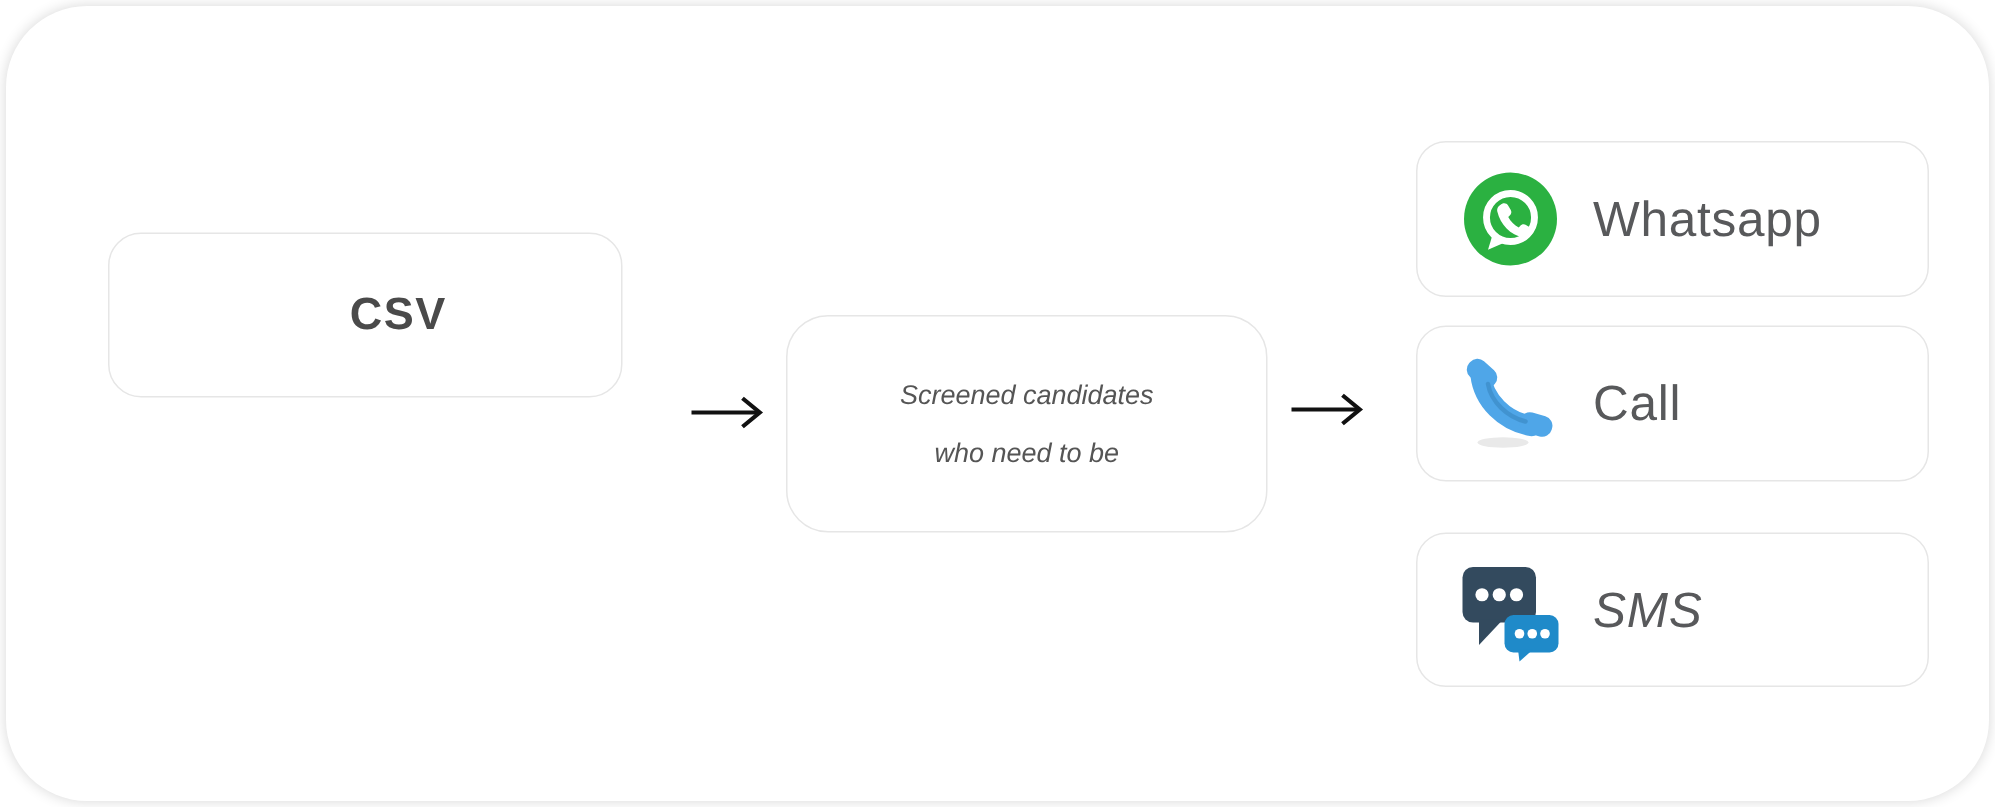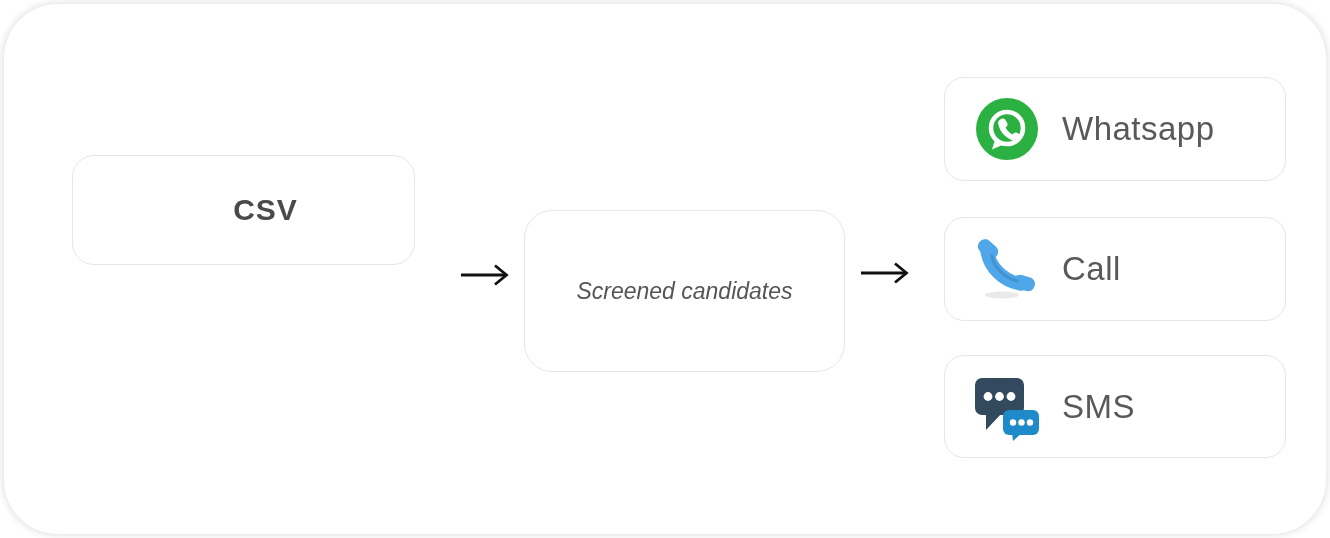--- a/index.html
+++ b/index.html
@@ -33,43 +33,43 @@
     border-radius: 22px;
     display: flex; align-items: center; justify-content: center;
     font-size: 30px; font-weight: 700; color: #4a4a4a;
     letter-spacing: 1px;
     padding-left: 44px;
   }
   #node-csv { top: 155px; }
   #node-ats { top: 294px; }
 
   .note-box {
-    left: 524px; top: 210px; width: 321px; height: 162px;
+    left: 524px; top: 210px; width: 321px; height: 145px;
     border-radius: 28px;
     display: flex; flex-direction: column;
     align-items: center; justify-content: center;
-    font-style: italic; font-size: 23px; color: #555555;
+    font-style: italic; font-size: 18px; color: #555555;
     line-height: 39px; text-align: center;
   }
 
   .arrow {
     position: absolute;
     width: 54px; height: 28px;
   }
   #arrow-left  { left: 458px; top: 261px; }
   #arrow-right { left: 858px; top: 259px; }
 
   .channel {
     left: 944px; width: 342px; height: 104px;
     border-radius: 20px;
     display: flex; align-items: center;
   }
-  #channel-whatsapp { top: 77px; }
+  #channel-whatsapp { top: 94px; }
   #channel-call     { top: 217px; }
-  #channel-sms      { top: 355px; height: 103px; }
+  #channel-sms      { top: 355px; height: 103px; font-style: italic; }
 
   .channel .icon-slot {
     width: 66px; height: 66px;
     margin-left: 29px;
     display: flex; align-items: center; justify-content: center;
     flex: none;
   }
   .channel .icon-slot svg { overflow: visible; }
 
   .channel-label {
@@ -91,20 +91,21 @@
 
   <svg class="arrow" id="arrow-left" viewBox="0 0 54 28">
     <g fill="none" stroke-width="2.8" stroke-linecap="butt" stroke="#111111">
       <line x1="3" y1="14" x2="47" y2="14"></line>
       <polyline points="37,4.5 48.5,14 37,23.5" fill="none"></polyline>
     </g>
   </svg>
 
   <div class="box note-box">
     <div>Screened candidates</div>
+    <div>who need to be</div>
   </div>
 
   <svg class="arrow" id="arrow-right" viewBox="0 0 54 28">
     <g fill="none" stroke-width="2.8" stroke-linecap="butt" stroke="#111111">
       <line x1="3" y1="14" x2="47" y2="14"></line>
       <polyline points="37,4.5 48.5,14 37,23.5" fill="none"></polyline>
     </g>
   </svg>
 
   <div class="box channel" id="channel-whatsapp">

